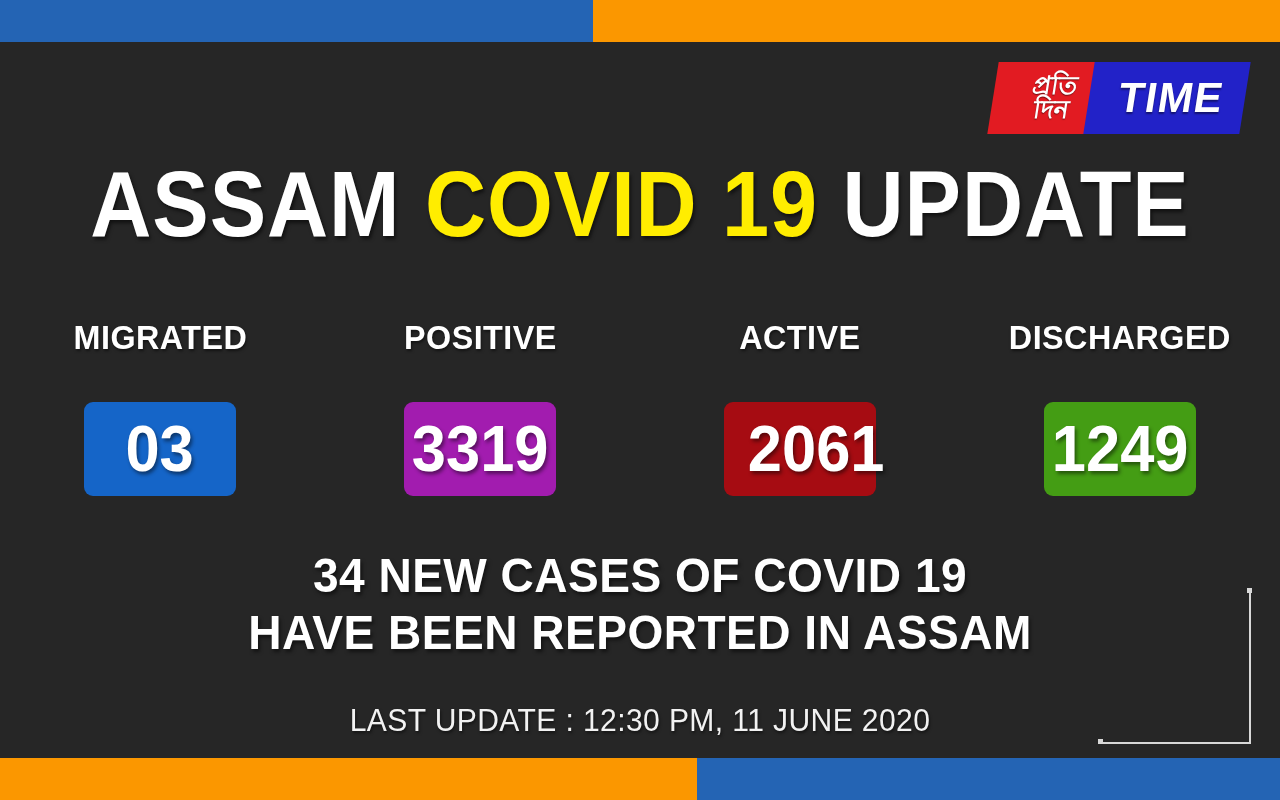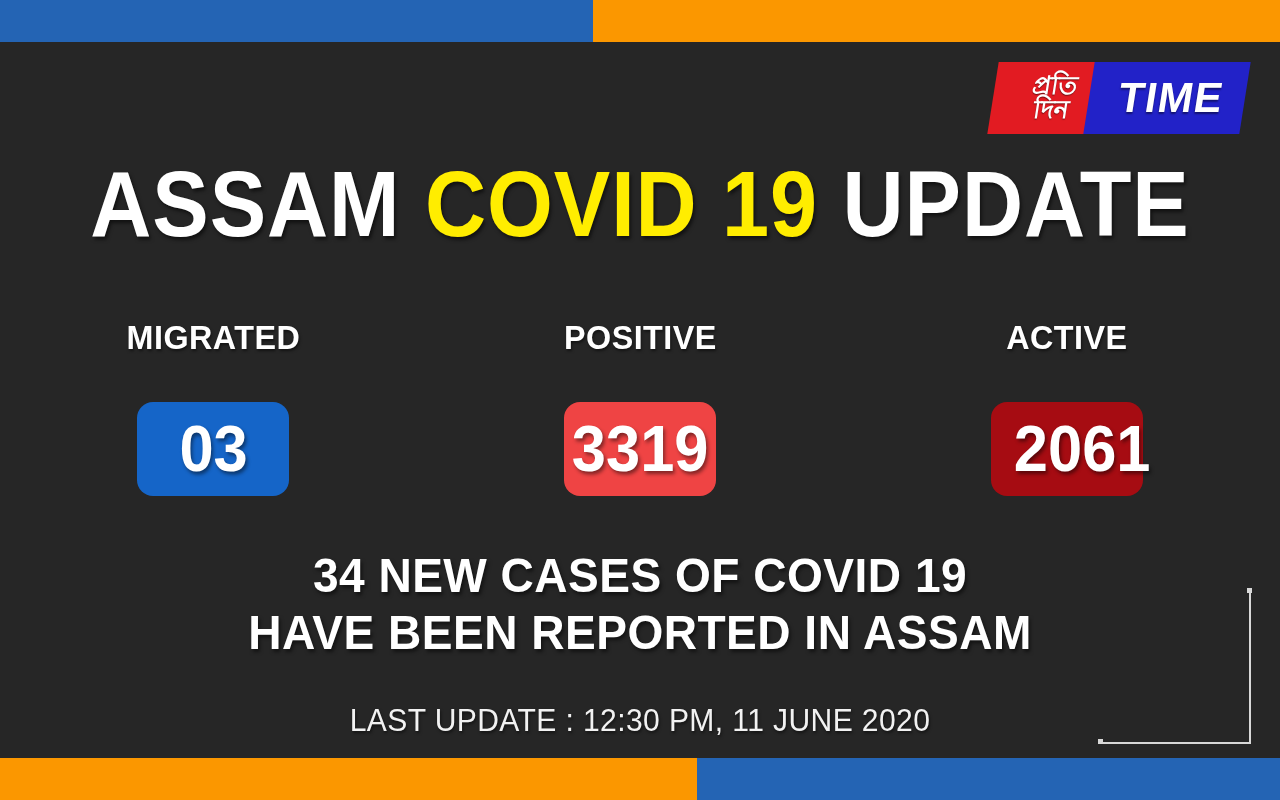--- a/index.html
+++ b/index.html
@@ -107,21 +107,21 @@
     font-size:34px;
     color:#ffffff;
     letter-spacing:0.5px;
     white-space:nowrap;
     text-shadow:1px 2px 3px rgba(0,0,0,.5);
     transform:scaleX(0.95);
   }
   .stat-box {
     position:absolute; top:84px;
     width:152px; height:94px;
-    border-radius:16px;
+    border-radius:9px;
     display:flex; align-items:center; justify-content:center;
   }
   .stat-value {
     font-family:"Liberation Sans Narrow","Liberation Sans",sans-serif;
     font-weight:bold;
     font-size:64px;
     line-height:1;
     color:#ffffff;
     letter-spacing:0px;
     white-space:nowrap;
@@ -194,32 +194,38 @@
 
     <div class="stat">
       <div class="stat-label">MIGRATED</div>
       <div class="stat-box" id="box-migrated" style="background: rgb(21, 101, 200);">
         <div class="stat-value">03</div>
       </div>
     </div>
 
     <div class="stat">
       <div class="stat-label">POSITIVE</div>
-      <div class="stat-box" id="box-positive" style="background: #ef4444;">
+      <div class="stat-box" id="box-positive" style="background: #a21caf;">
         <div class="stat-value">3319</div>
       </div>
     </div>
 
     <div class="stat">
       <div class="stat-label">ACTIVE</div>
       <div class="stat-box" id="box-active" style="background: rgb(166, 12, 18); padding-left: 32px;">
         <div class="stat-value">2061</div>
       </div>
     </div>
 
+    <div class="stat">
+      <div class="stat-label">DISCHARGED</div>
+      <div class="stat-box" id="box-discharged" style="background: rgb(68, 157, 20);">
+        <div class="stat-value">1249</div>
+      </div>
+    </div>
 
 
   </div>
 
   <div id="message">
     <div>34 NEW CASES OF COVID 19</div>
     <div>HAVE BEEN REPORTED IN ASSAM</div>
   </div>
 
   <div id="last-update">LAST UPDATE : 12:30 PM, 11 JUNE 2020</div>

